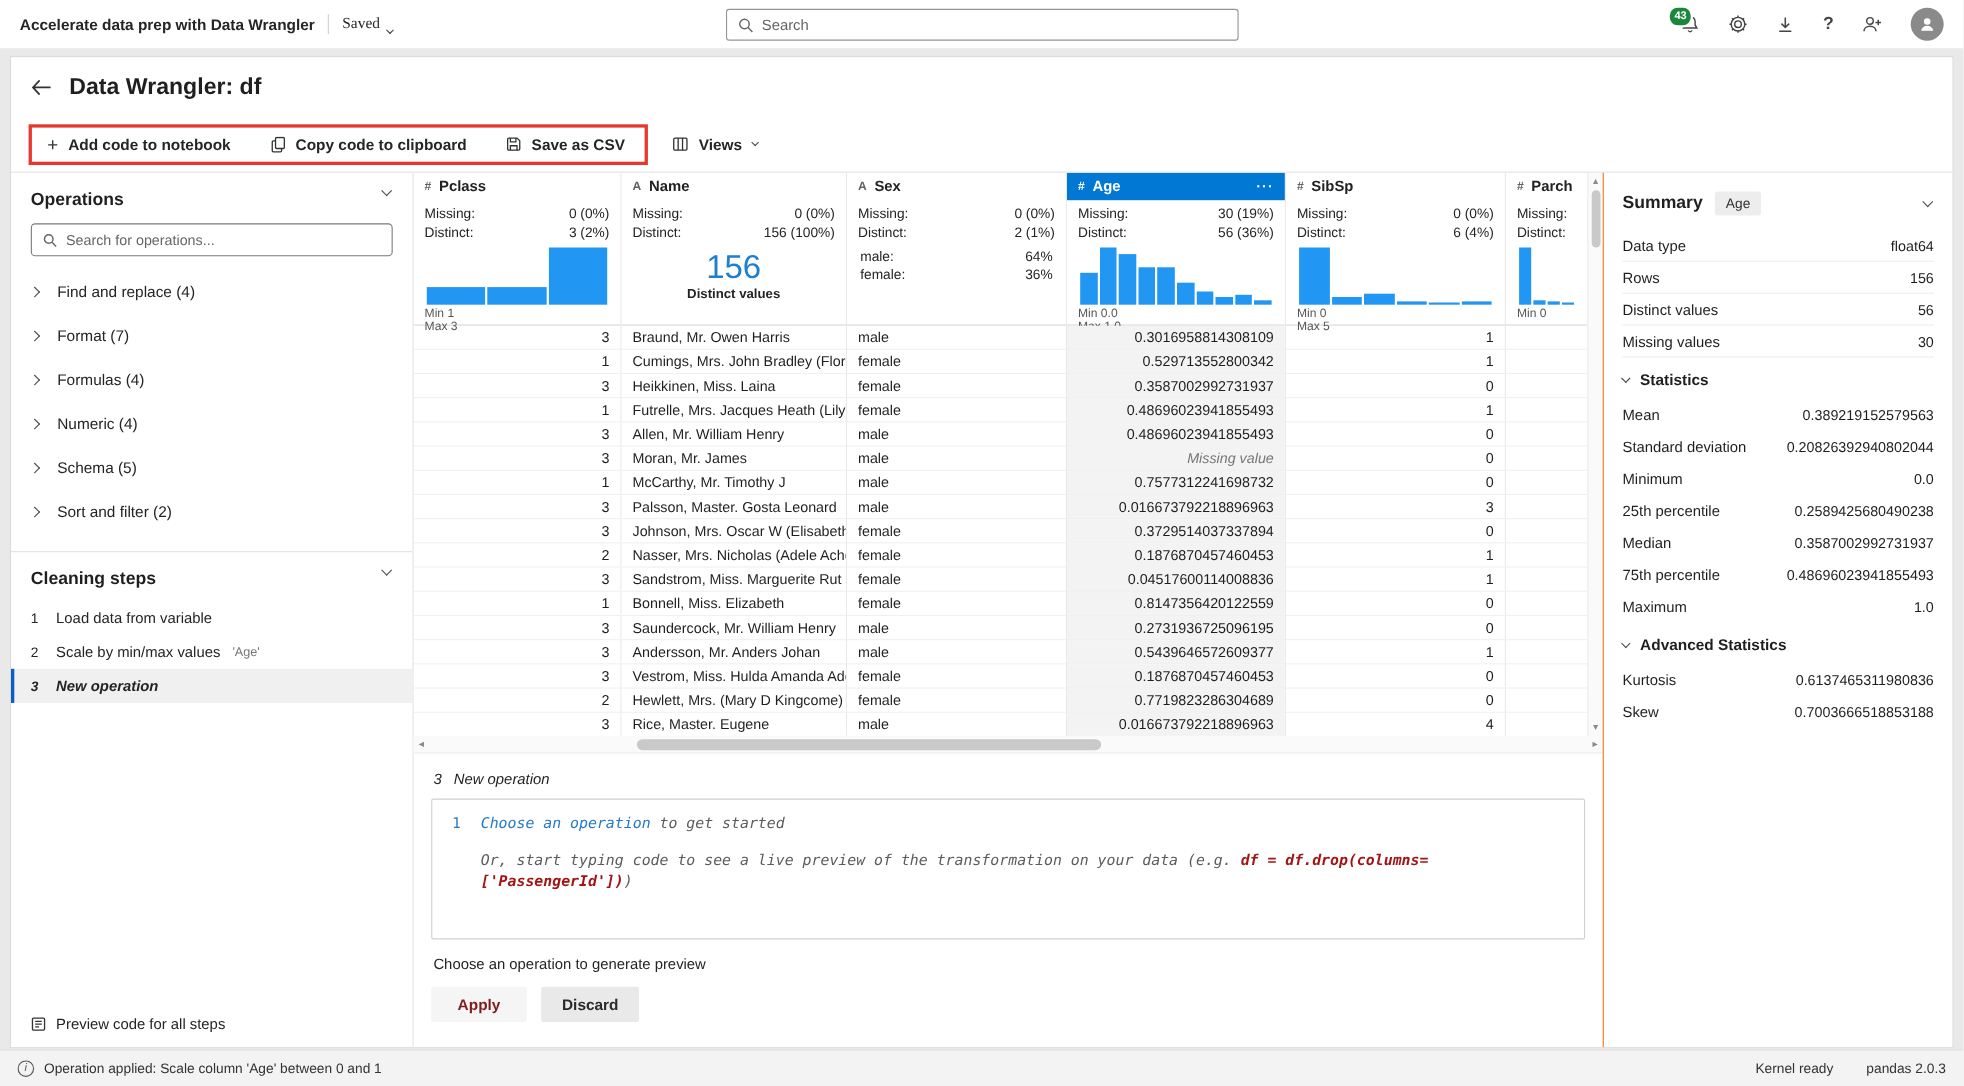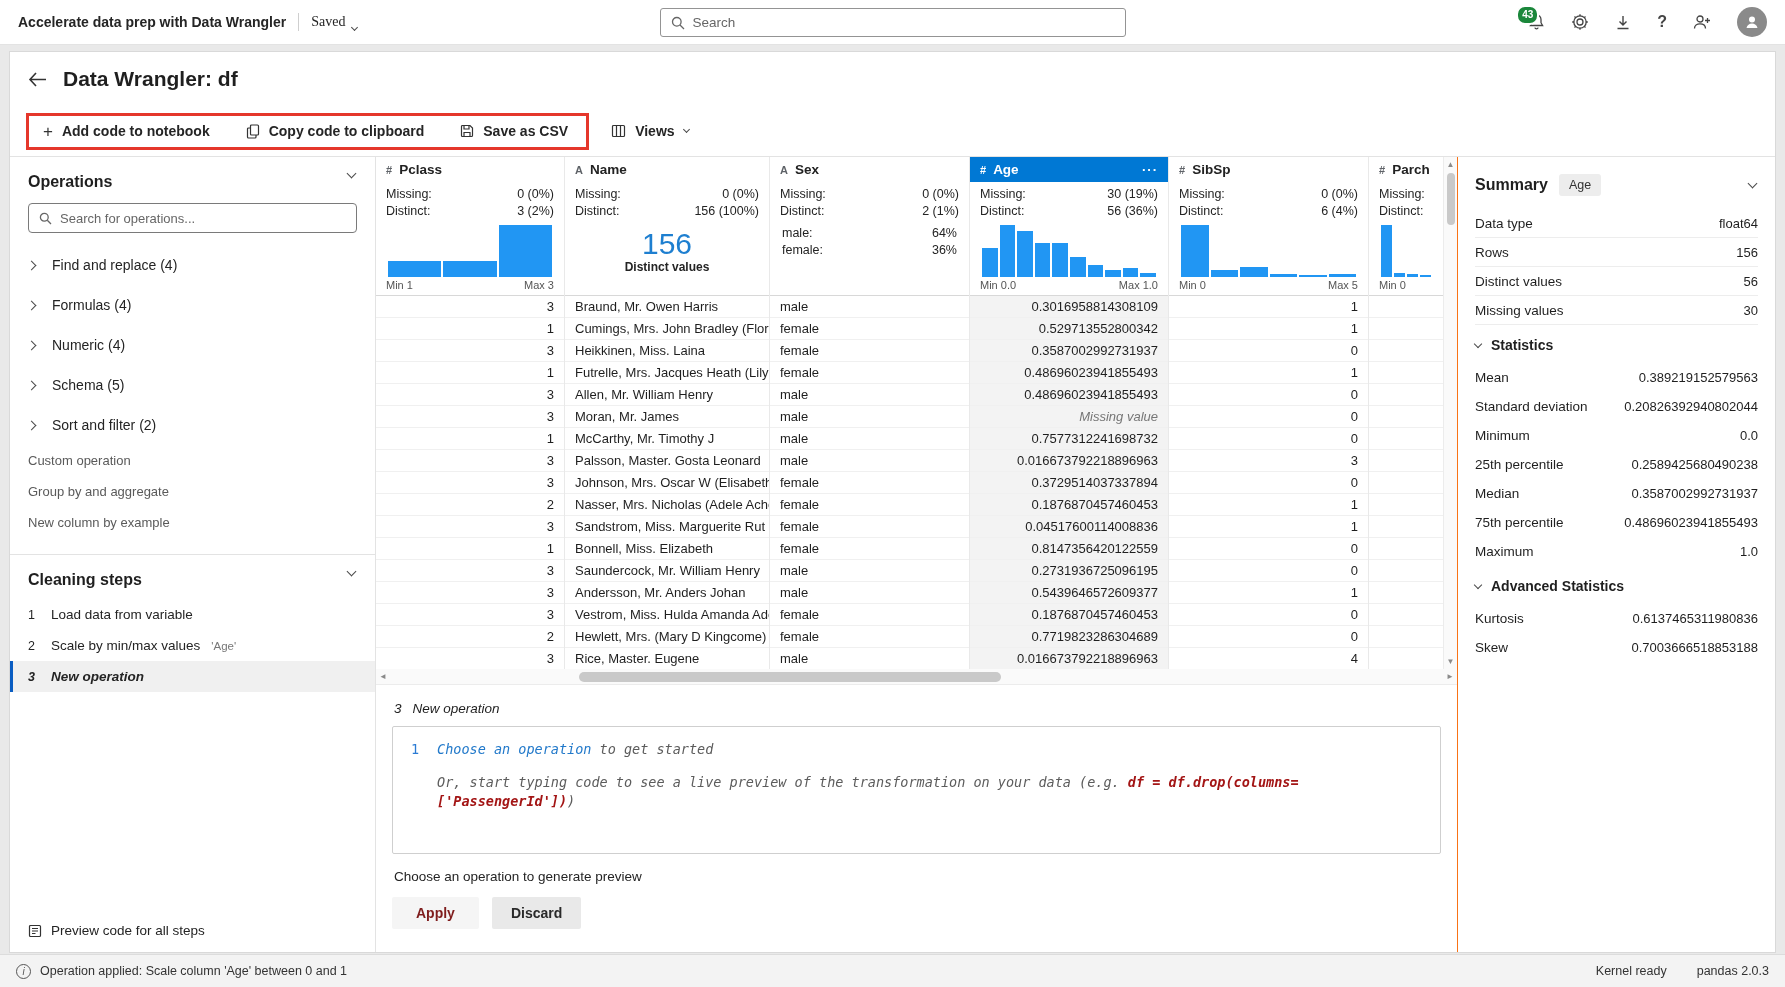--- a/index.html
+++ b/index.html
@@ -102,21 +102,21 @@
   .stat-line { display: flex; justify-content: space-between; font-size: 12.5px;
     line-height: 17px; color: #242424; }
   .gc-viz { height: 57px; flex-shrink: 0; padding: 3px 12px 2px; }
   .hist { display: flex; align-items: flex-end; gap: 2px; height: 100%; }
   .hbar { flex: 1; background: var(--hist); min-width: 4px; }
   .big-num { text-align: center; font-size: 30px; color: var(--distinct); line-height: 32px; margin-top: 3px; }
   .big-lbl { text-align: center; font-size: 12px; font-weight: 600; color: #242424; }
   .cat-line { display: flex; justify-content: space-between; font-size: 12.5px;
     line-height: 17px; color: #242424; }
   .gc-minmax { height: 17px; flex-shrink: 0; display: flex; justify-content: space-between;
-    padding: 0 10px; font-size: 11px; color: #555; border-bottom: 1px solid #d8d8d8; }
+    padding: 0 10px; font-size: 11px; color: #555; border-bottom: 1px solid #d8d8d8; flex-direction: column; }
   .gc-body { flex: 1; overflow: hidden; }
   .gcell { height: 22px; line-height: 21px; font-size: 13px; color: #1f1f1f;
     padding: 0 10px; border-bottom: 1px solid #f0f0f0; white-space: nowrap; overflow: hidden; }
   .gcell.right { text-align: right; }
   .selcol .gcell { background: #f3f3f3; }
   .gcell.missing { font-style: italic; color: #767676; }
 
   .vscroll { width: 14px; flex-shrink: 0; background: #fafafa; border-left: 1px solid #ececec;
     display: flex; flex-direction: column; align-items: center; padding: 3px 0;
     font-size: 8px; color: #8a8a8a; cursor: pointer; }
@@ -288,39 +288,38 @@
         </svg>
         <input placeholder="Search for operations..." style="">
       </div>
       <div id="op-groups">
           <div class="op-item">
             <span class="chev right"></span>
             <span>Find and replace (4)</span>
           </div>
           <div class="op-item">
             <span class="chev right"></span>
+            <span>Format (7)</span>
+          </div>
+          <div class="op-item">
+            <span class="chev right"></span>
             <span>Formulas (4)</span>
           </div>
           <div class="op-item">
             <span class="chev right"></span>
             <span>Numeric (4)</span>
           </div>
           <div class="op-item">
             <span class="chev right"></span>
             <span>Schema (5)</span>
           </div>
           <div class="op-item">
             <span class="chev right"></span>
             <span>Sort and filter (2)</span>
           </div>
-        </div>
-      <div id="op-singles">
-          <div class="op-single">Custom operation</div>
-          <div class="op-single">Group by and aggregate</div>
-          <div class="op-single">New column by example</div>
         </div>
 
       <div class="cleaning">
         <div class="sec-head">
           <span class="sec-title">Cleaning steps</span>
           <span class="chev"></span>
         </div>
         <div id="steps">
             <div class="step">
               <span class="step-num">1</span>

